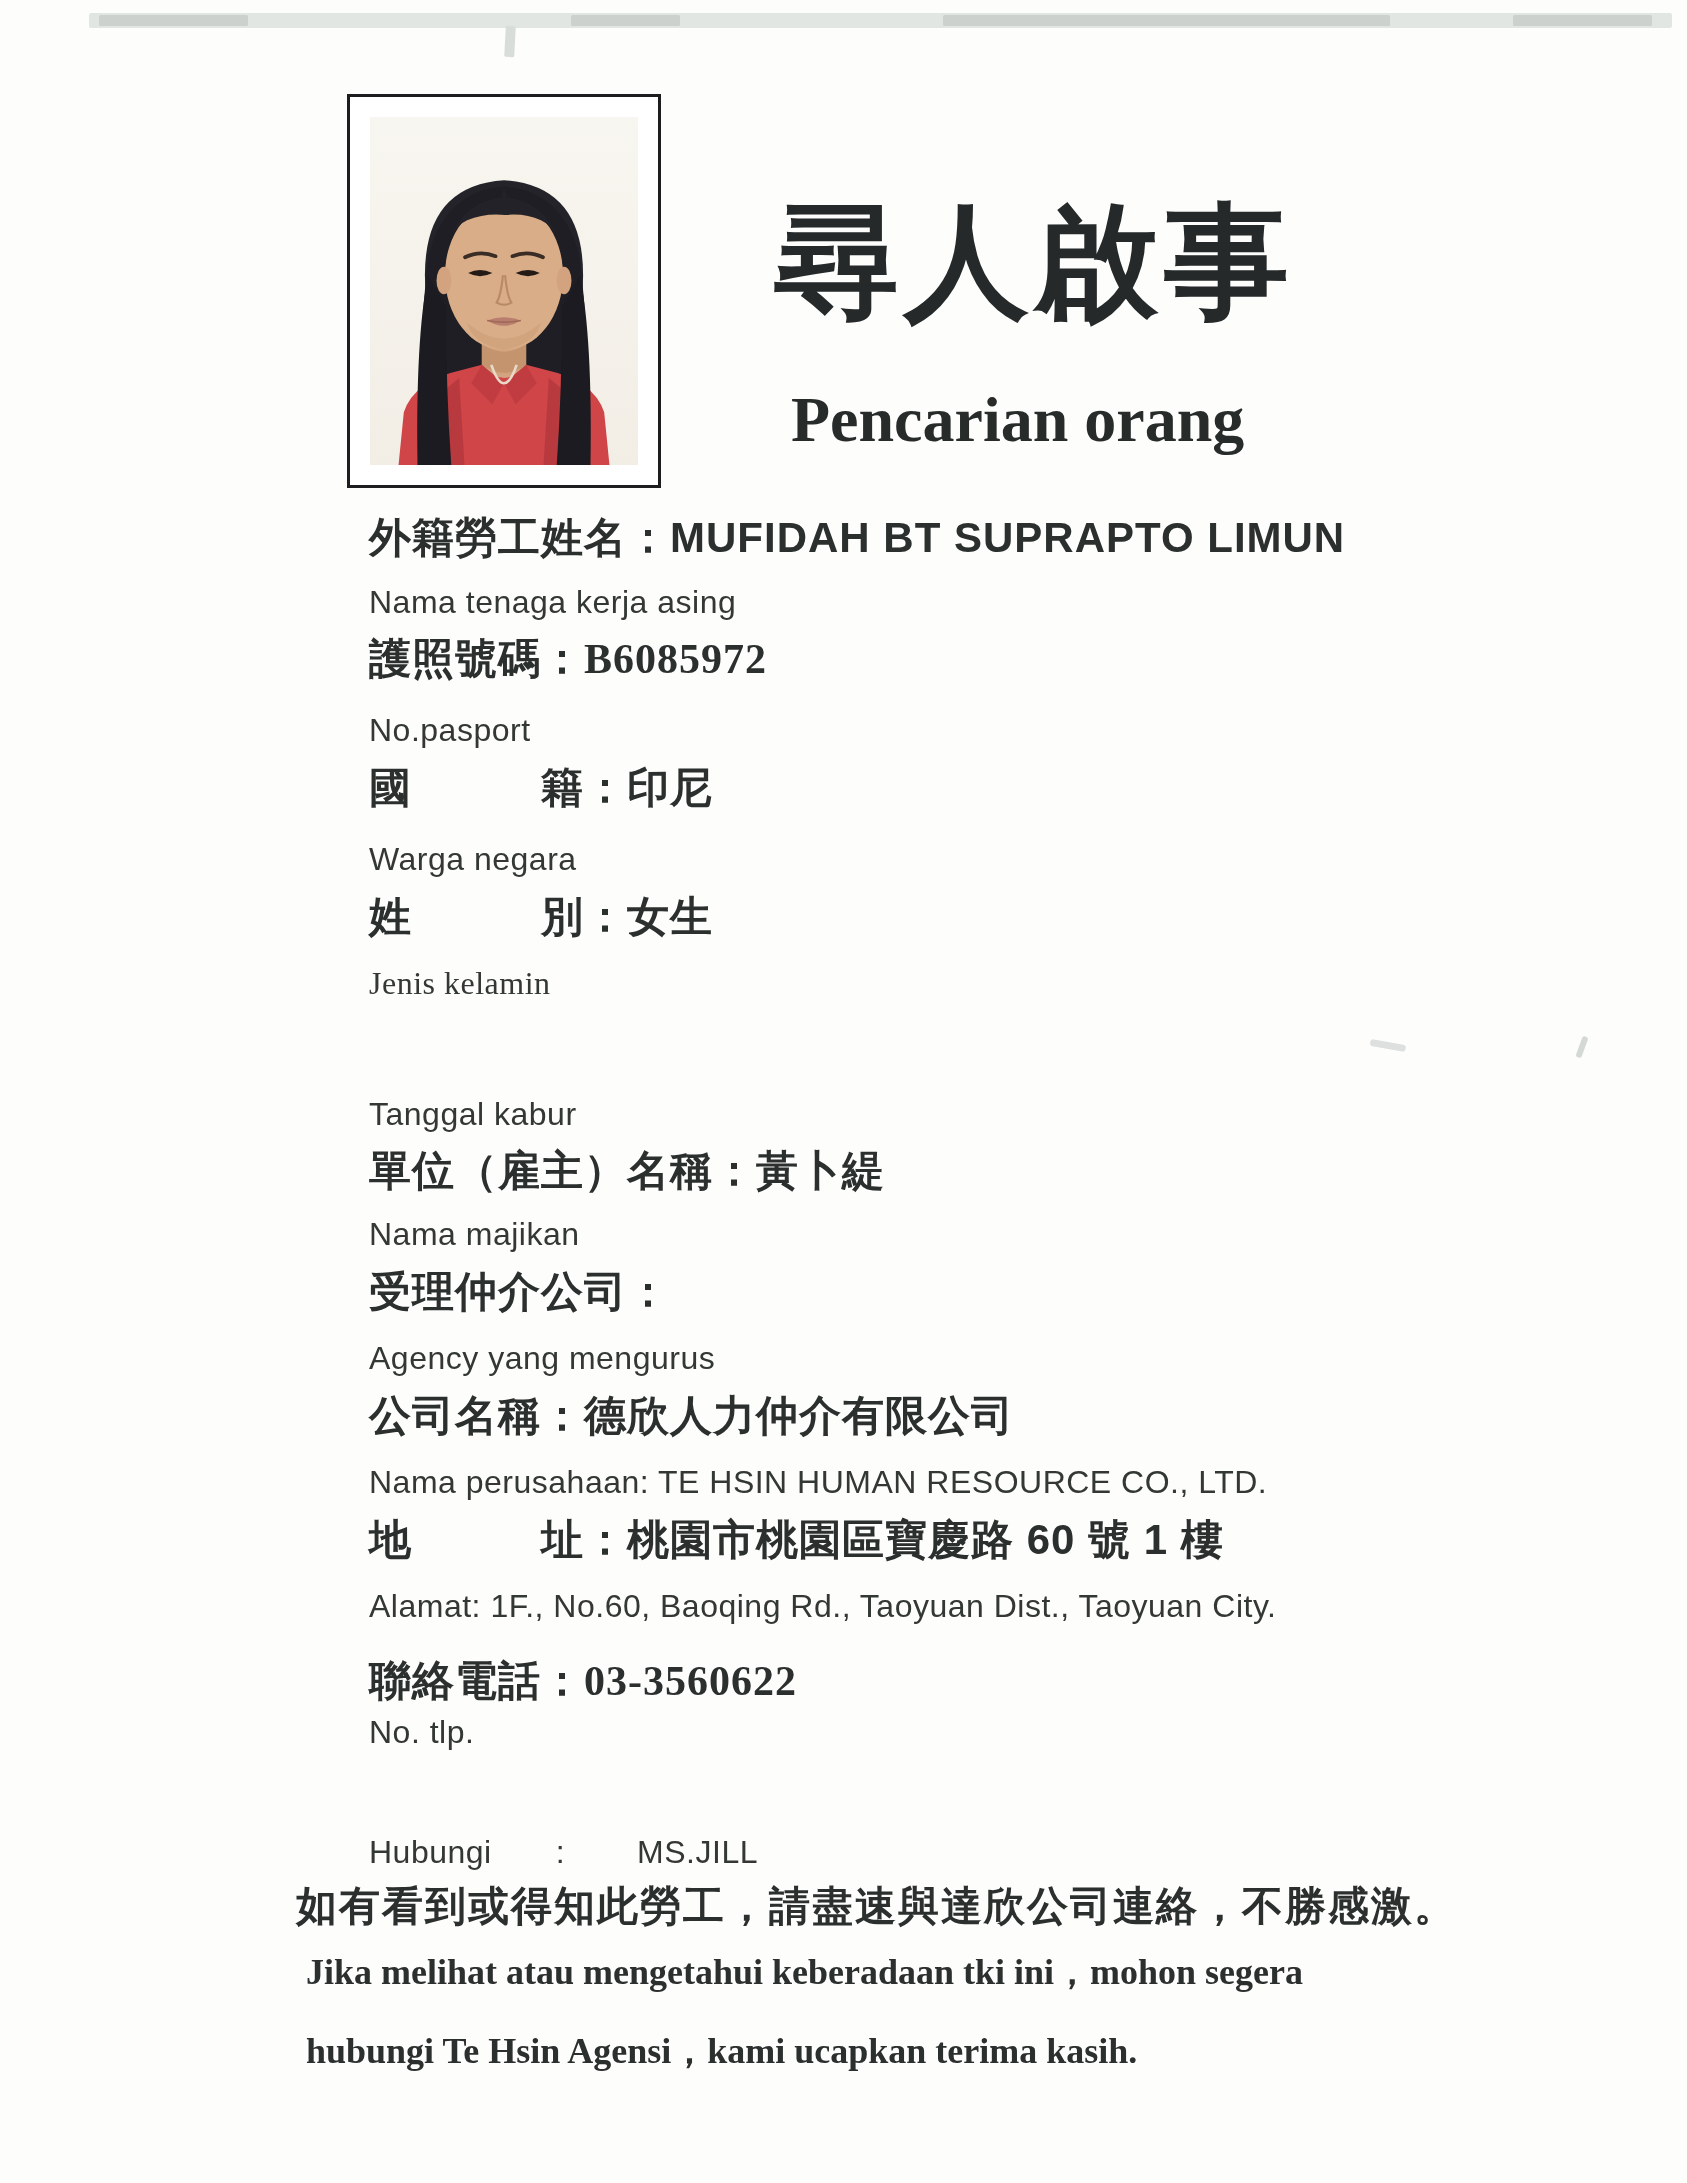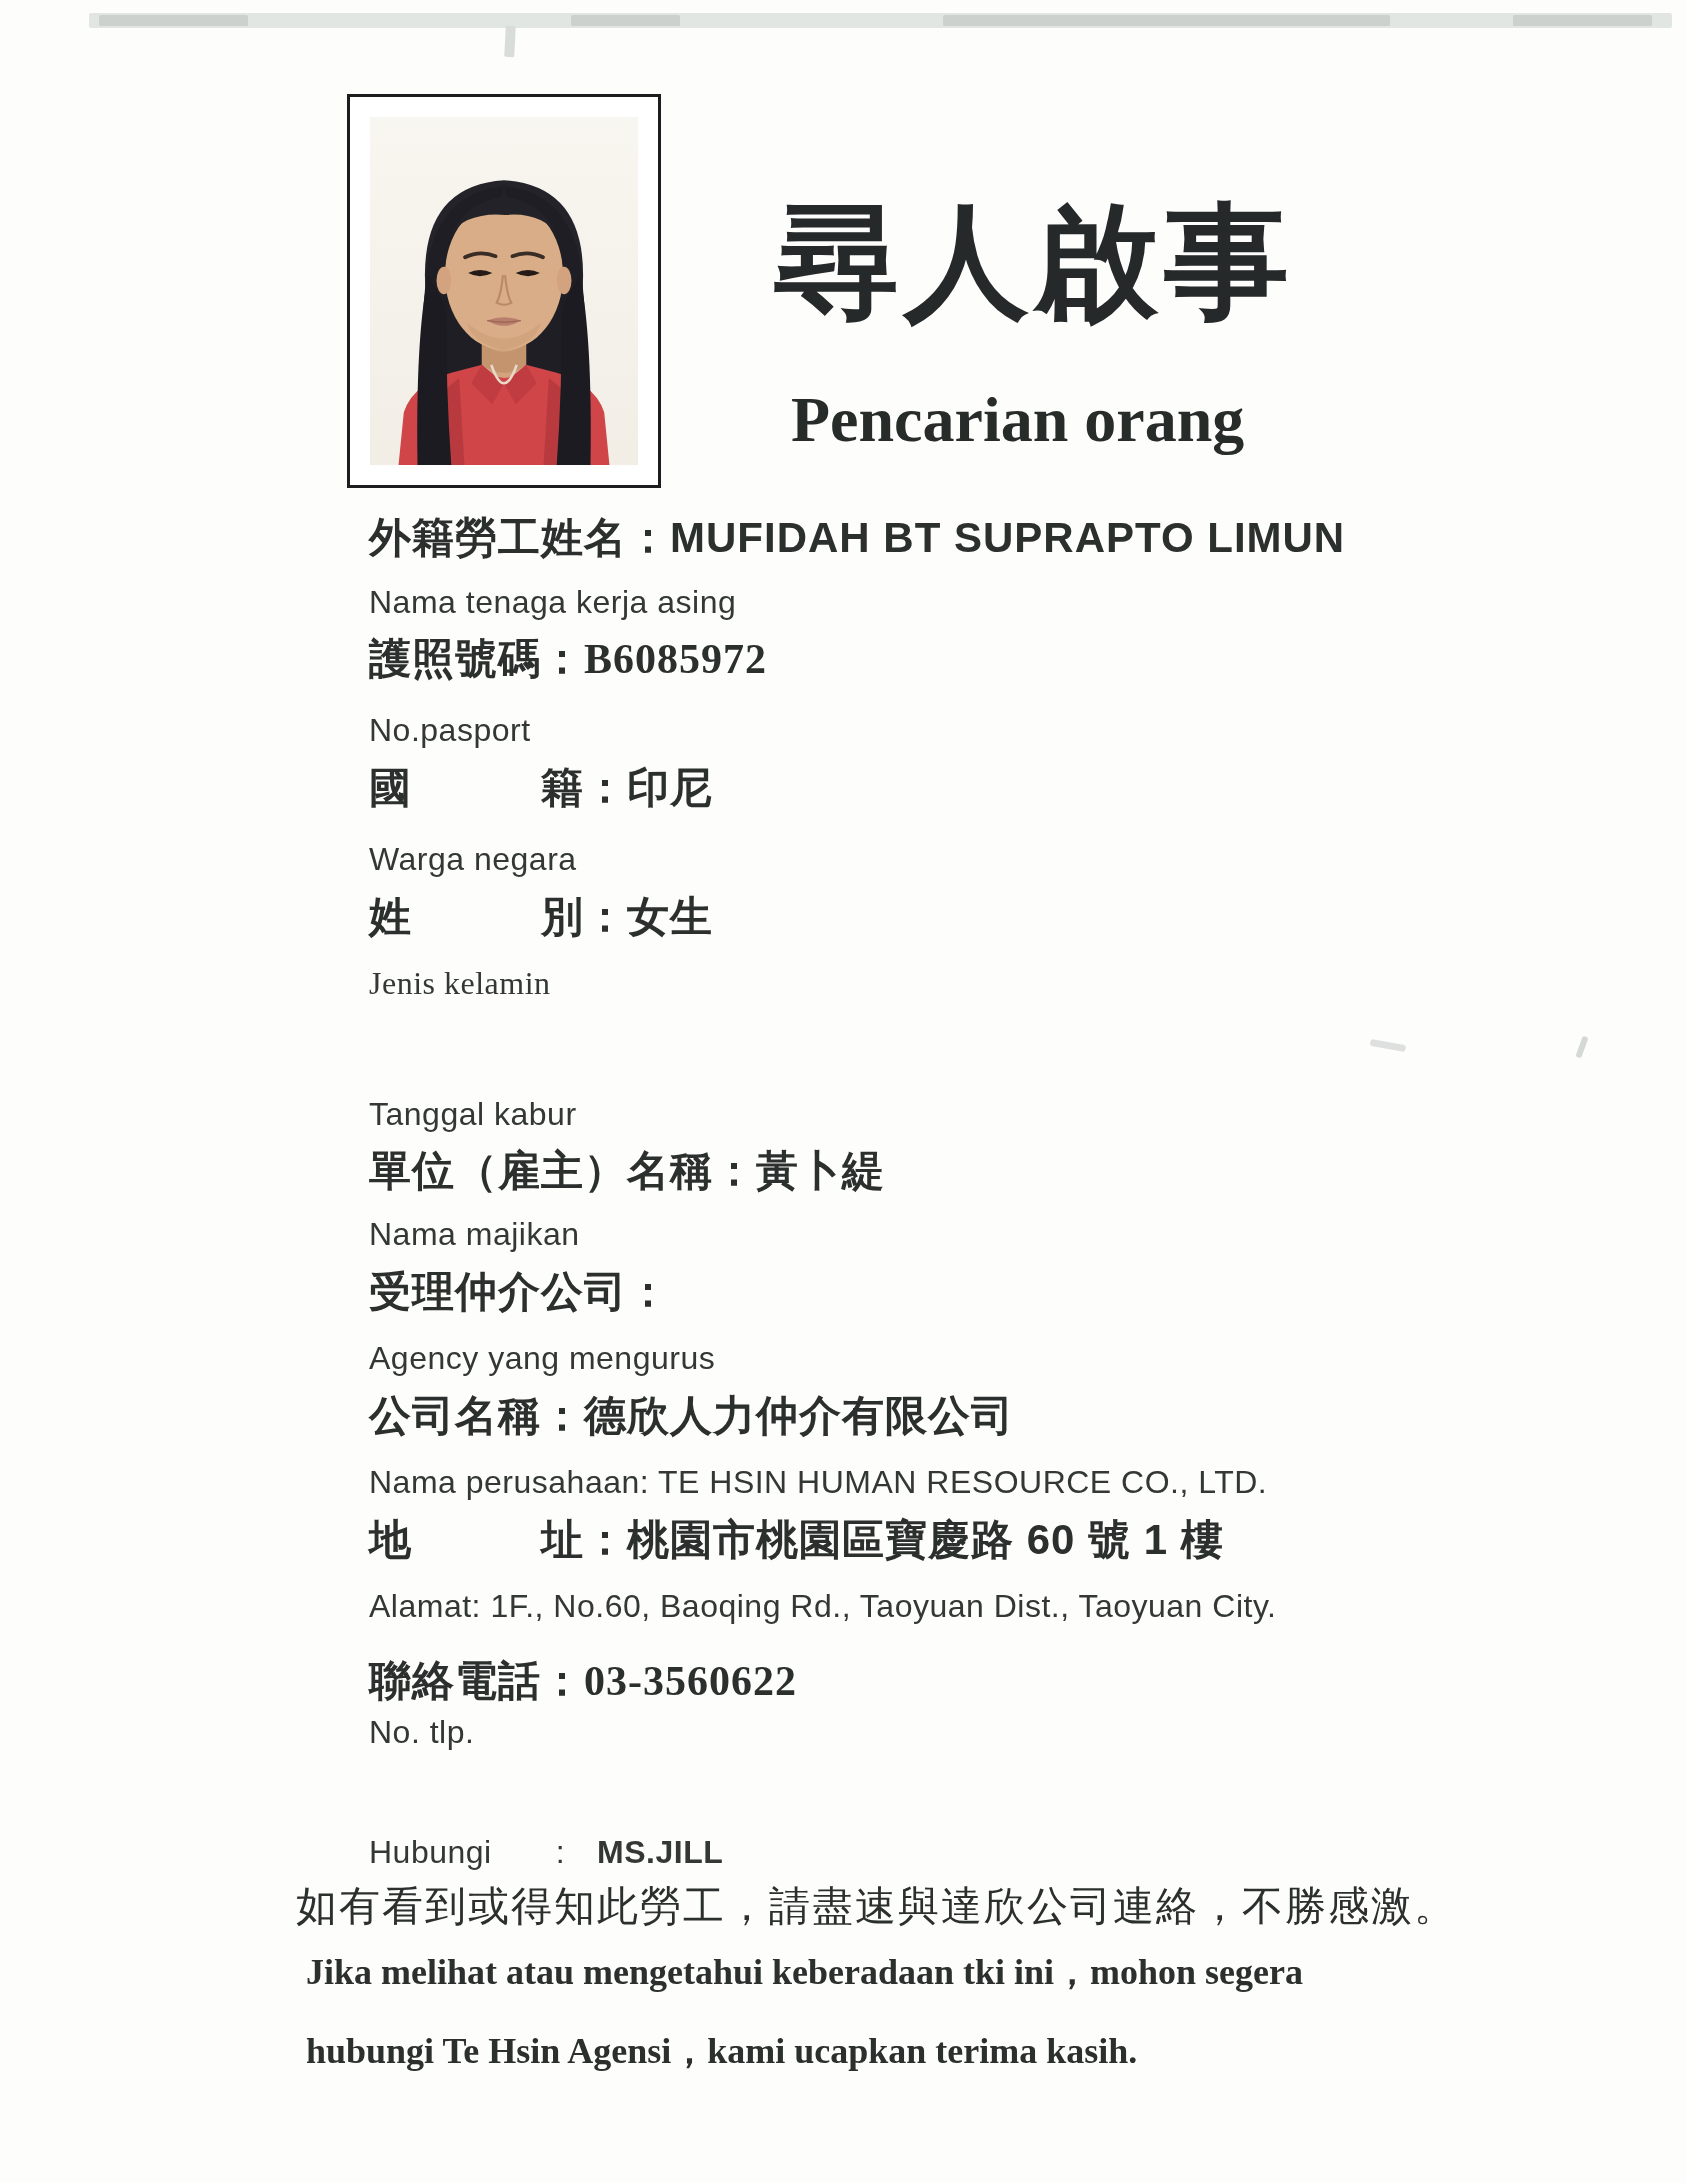--- a/index.html
+++ b/index.html
@@ -41,25 +41,25 @@
     font-family:"Liberation Serif","DejaVu Serif",serif;
     font-size:64px;font-weight:700;color:#272b2a;white-space:nowrap;
   }
 
   
   .row{position:absolute;left:369px;white-space:nowrap;line-height:1;}
   .cjk{font-size:42px;font-weight:600;letter-spacing:1px;color:#2b2f2d;}
   .sub{font-size:32px;font-weight:400;color:#333835;letter-spacing:0.5px;}
   .sub.serif{font-family:"Liberation Serif","DejaVu Serif",serif;}
   .val-serif{font-family:"Liberation Serif","DejaVu Serif",serif;font-weight:600;}
-  .footer-zh{position:absolute;left:296px;top:1886px;font-size:41px;font-weight:400;letter-spacing:2px;white-space:nowrap;color:#2b2f2d;line-height:1;}
+  .footer-zh{position:absolute;left:296px;top:1886px;font-size:41px;font-weight:700;letter-spacing:2px;white-space:nowrap;color:#2b2f2d;line-height:1;}
   .footer-id{position:absolute;left:306px;font-family:"Liberation Serif","DejaVu Serif",serif;
     font-size:36px;font-weight:700;color:#2b2f2d;white-space:nowrap;line-height:1;}
   .hub-colon{margin-left:64px;}
-  .hub-val{margin-left:32px;font-weight:bold;}
+  .hub-val{margin-left:72px;}
 </style>
 </head>
 <body>
 
 <div class="page">
 
   <div class="scan-band"></div>
   <div class="scan-dash" style="left:99px;width:149px;"></div>
   <div class="scan-dash" style="left:571px;width:109px;"></div>
   <div class="scan-dash" style="left:943px;width:447px;"></div>

